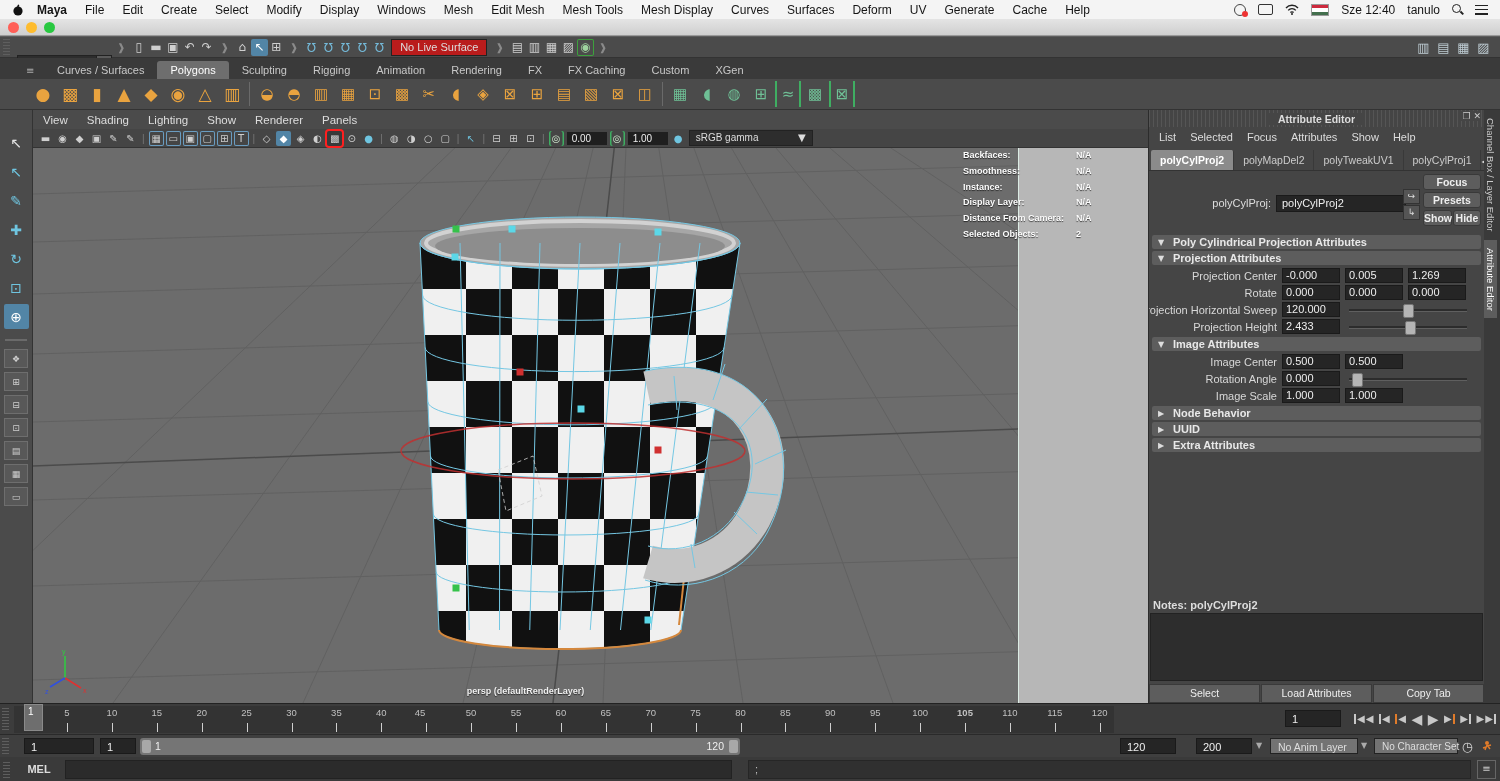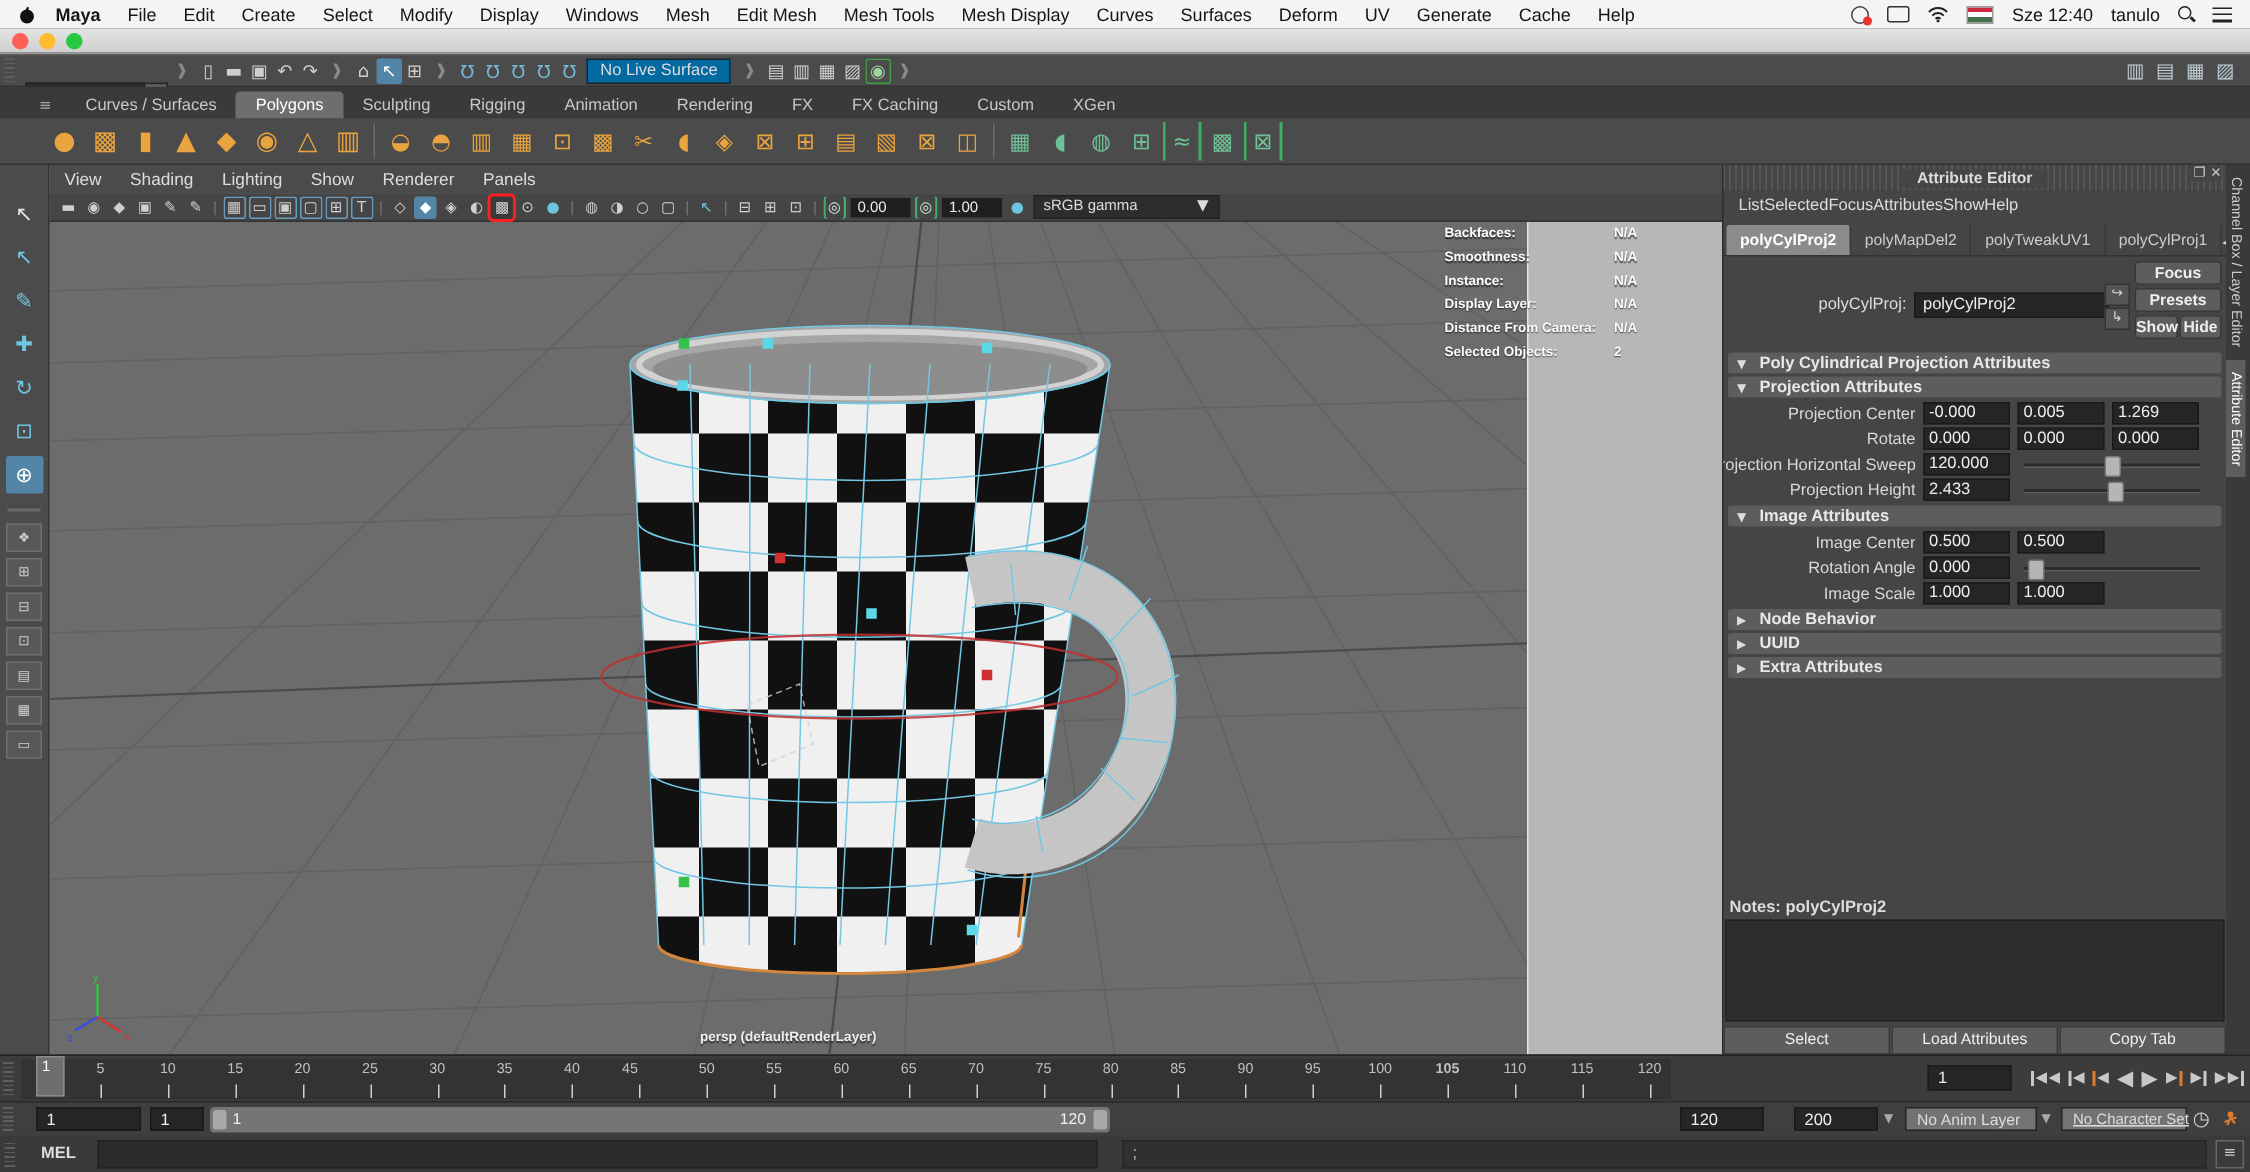--- a/index.html
+++ b/index.html
@@ -47,21 +47,21 @@
   .menuset .val{background:#2d2d2d;border:1px solid #222;height:16px;line-height:16px;
                 padding:0 8px;width:62px;color:#ddd;}
   .menuset .arr{background:#5a5a5a;border:1px solid #222;border-left:none;height:16px;width:14px;
                 text-align:center;line-height:15px;font-size:8px;color:#ccc;}
   .sl-sep{color:#8a8a8a;font-size:10px;padding:0 5px;}
   .sl-ico{width:17px;height:17px;display:flex;align-items:center;justify-content:center;
           color:#cfcfcf;font-size:12px;border-radius:2px;}
   .sl-ico.active{background:#5285a6;color:#fff;}
   .sl-ico.magnet{transform:rotate(180deg);color:#74b9d8;}
   .sl-ico.grn{box-shadow:0 0 0 1px #3da13d inset;color:#9fd49f;}
-  .nls{background:#0369a1;border:1px solid #222;height:15px;line-height:15px;padding:0 8px;
+  .nls{background:#b91c1c;border:1px solid #222;height:15px;line-height:15px;padding:0 8px;
        color:#ddd;margin:0 3px;white-space:nowrap;}
   .sl-right{margin-left:auto;display:flex;gap:3px;margin-right:8px;}
   .sl-right .sl-ico{color:#bfcdd4;font-size:13px;}
 
   
   .shelftabs{position:absolute;left:0;top:58px;width:1500px;height:21px;background:#3a3a3a;
              display:flex;align-items:flex-end;font-size:11px;color:#c8c8c8;}
   .shelf-menu-ico{width:14px;color:#aaa;font-size:10px;margin:0 4px 3px 26px;}
   .stab{padding:3px 13px;border-radius:3px 3px 0 0;white-space:nowrap;}
   .stab.active{background:#6e6e6e;color:#fff;}
@@ -126,21 +126,21 @@
   .dash{stroke:#d0d0d0;stroke-dasharray:4 3;fill:none;opacity:.8;}
 
   
   .ae{position:absolute;left:1148px;top:0;width:336px;height:593px;background:#454545;
       border-left:1px solid #2c2c2c;box-sizing:border-box;display:flex;flex-direction:column;font-size:11px;}
   .ae-title{height:17px;background:repeating-linear-gradient(90deg,#555 0 1px,#454545 1px 4px);
             display:flex;align-items:center;justify-content:center;position:relative;}
   .ae-title .t{background:#454545;padding:0 10px;font-size:10.5px;font-weight:bold;color:#ddd;}
   .ae-winbtns{position:absolute;right:3px;top:1px;display:flex;gap:3px;background:#454545;padding-left:4px;}
   .ae-winbtns span{font-size:9px;color:#ccc;}
-  .ae-menus{height:19px;display:flex;align-items:center;padding-left:10px;color:#ddd;}
+  .ae-menus{height:19px;display:flex;align-items:center;gap:14px;padding-left:10px;color:#ddd;}
   .ae-tabs{height:24px;display:flex;align-items:flex-end;border-bottom:1px solid #333;padding-left:2px;}
   .ae-tab{padding:4px 9px;color:#ccc;white-space:nowrap;font-size:10.5px;border-right:1px solid #393939;}
   .ae-tab.active{background:#8b8b8b;color:#fff;border-radius:2px 2px 0 0;font-weight:bold;}
   .ae-tab-arrows{margin-left:auto;display:flex;gap:6px;padding:0 6px 4px 0;color:#ddd;font-size:8px;}
   .ae-noderow{position:relative;height:62px;}
   .ae-nodelabel{position:absolute;left:0;top:26px;width:122px;text-align:right;color:#ddd;}
   .ae-nodefield{position:absolute;left:127px;top:24px;width:118px;height:15px;background:#252525;
                 border:1px solid #1a1a1a;color:#eee;padding:0 5px;line-height:15px;}
   .ae-arrbtn{position:absolute;left:254px;width:15px;height:13px;background:#555;border:1px solid #333;
              color:#ddd;font-size:9px;text-align:center;line-height:12px;}
@@ -768,21 +768,21 @@
       <span class="rb-handle" style="left:2px;"></span>
       <span class="rb-lab" style="left:15px;">1</span>
       <span class="rb-lab" style="right:16px;">120</span>
       <span class="rb-handle" style="right:2px;"></span>
     </div>
     <span class="rb-field" style="left:1120px;width:56px;">120</span>
     <span class="rb-field" style="left:1196px;width:56px;">200</span>
     <span class="rb-arr icon" style="left:1256px;">▼</span>
     <span class="rb-dd" style="left:1270px;width:88px;font-size:10.5px;">No Anim Layer</span>
     <span class="rb-arr icon" style="left:1361px;">▼</span>
-    <span class="rb-dd" style="left:1374px;width:84px;font-size:10px;text-decoration:underline;">No Character Set</span>
+    <span class="rb-dd" style="left:1374px;width:84px;font-size:10px;">No Character Set</span>
     <span class="rb-ico icon" style="left:1459px;">◷</span>
     <span class="rb-ico orange" style="left:1478px;">
       <svg width="12" height="14">
           <circle cx="6" cy="3" r="2" fill="#e07b2a"></circle>
           <path d="M6,5 L4,10 M6,5 L9,9 M5,7 L2,8 M6,6 L10,5" stroke="#e07b2a" stroke-width="1.4" fill="none"></path>
         </svg>
     </span>
   </div>
 
   <div class="cmdline">

